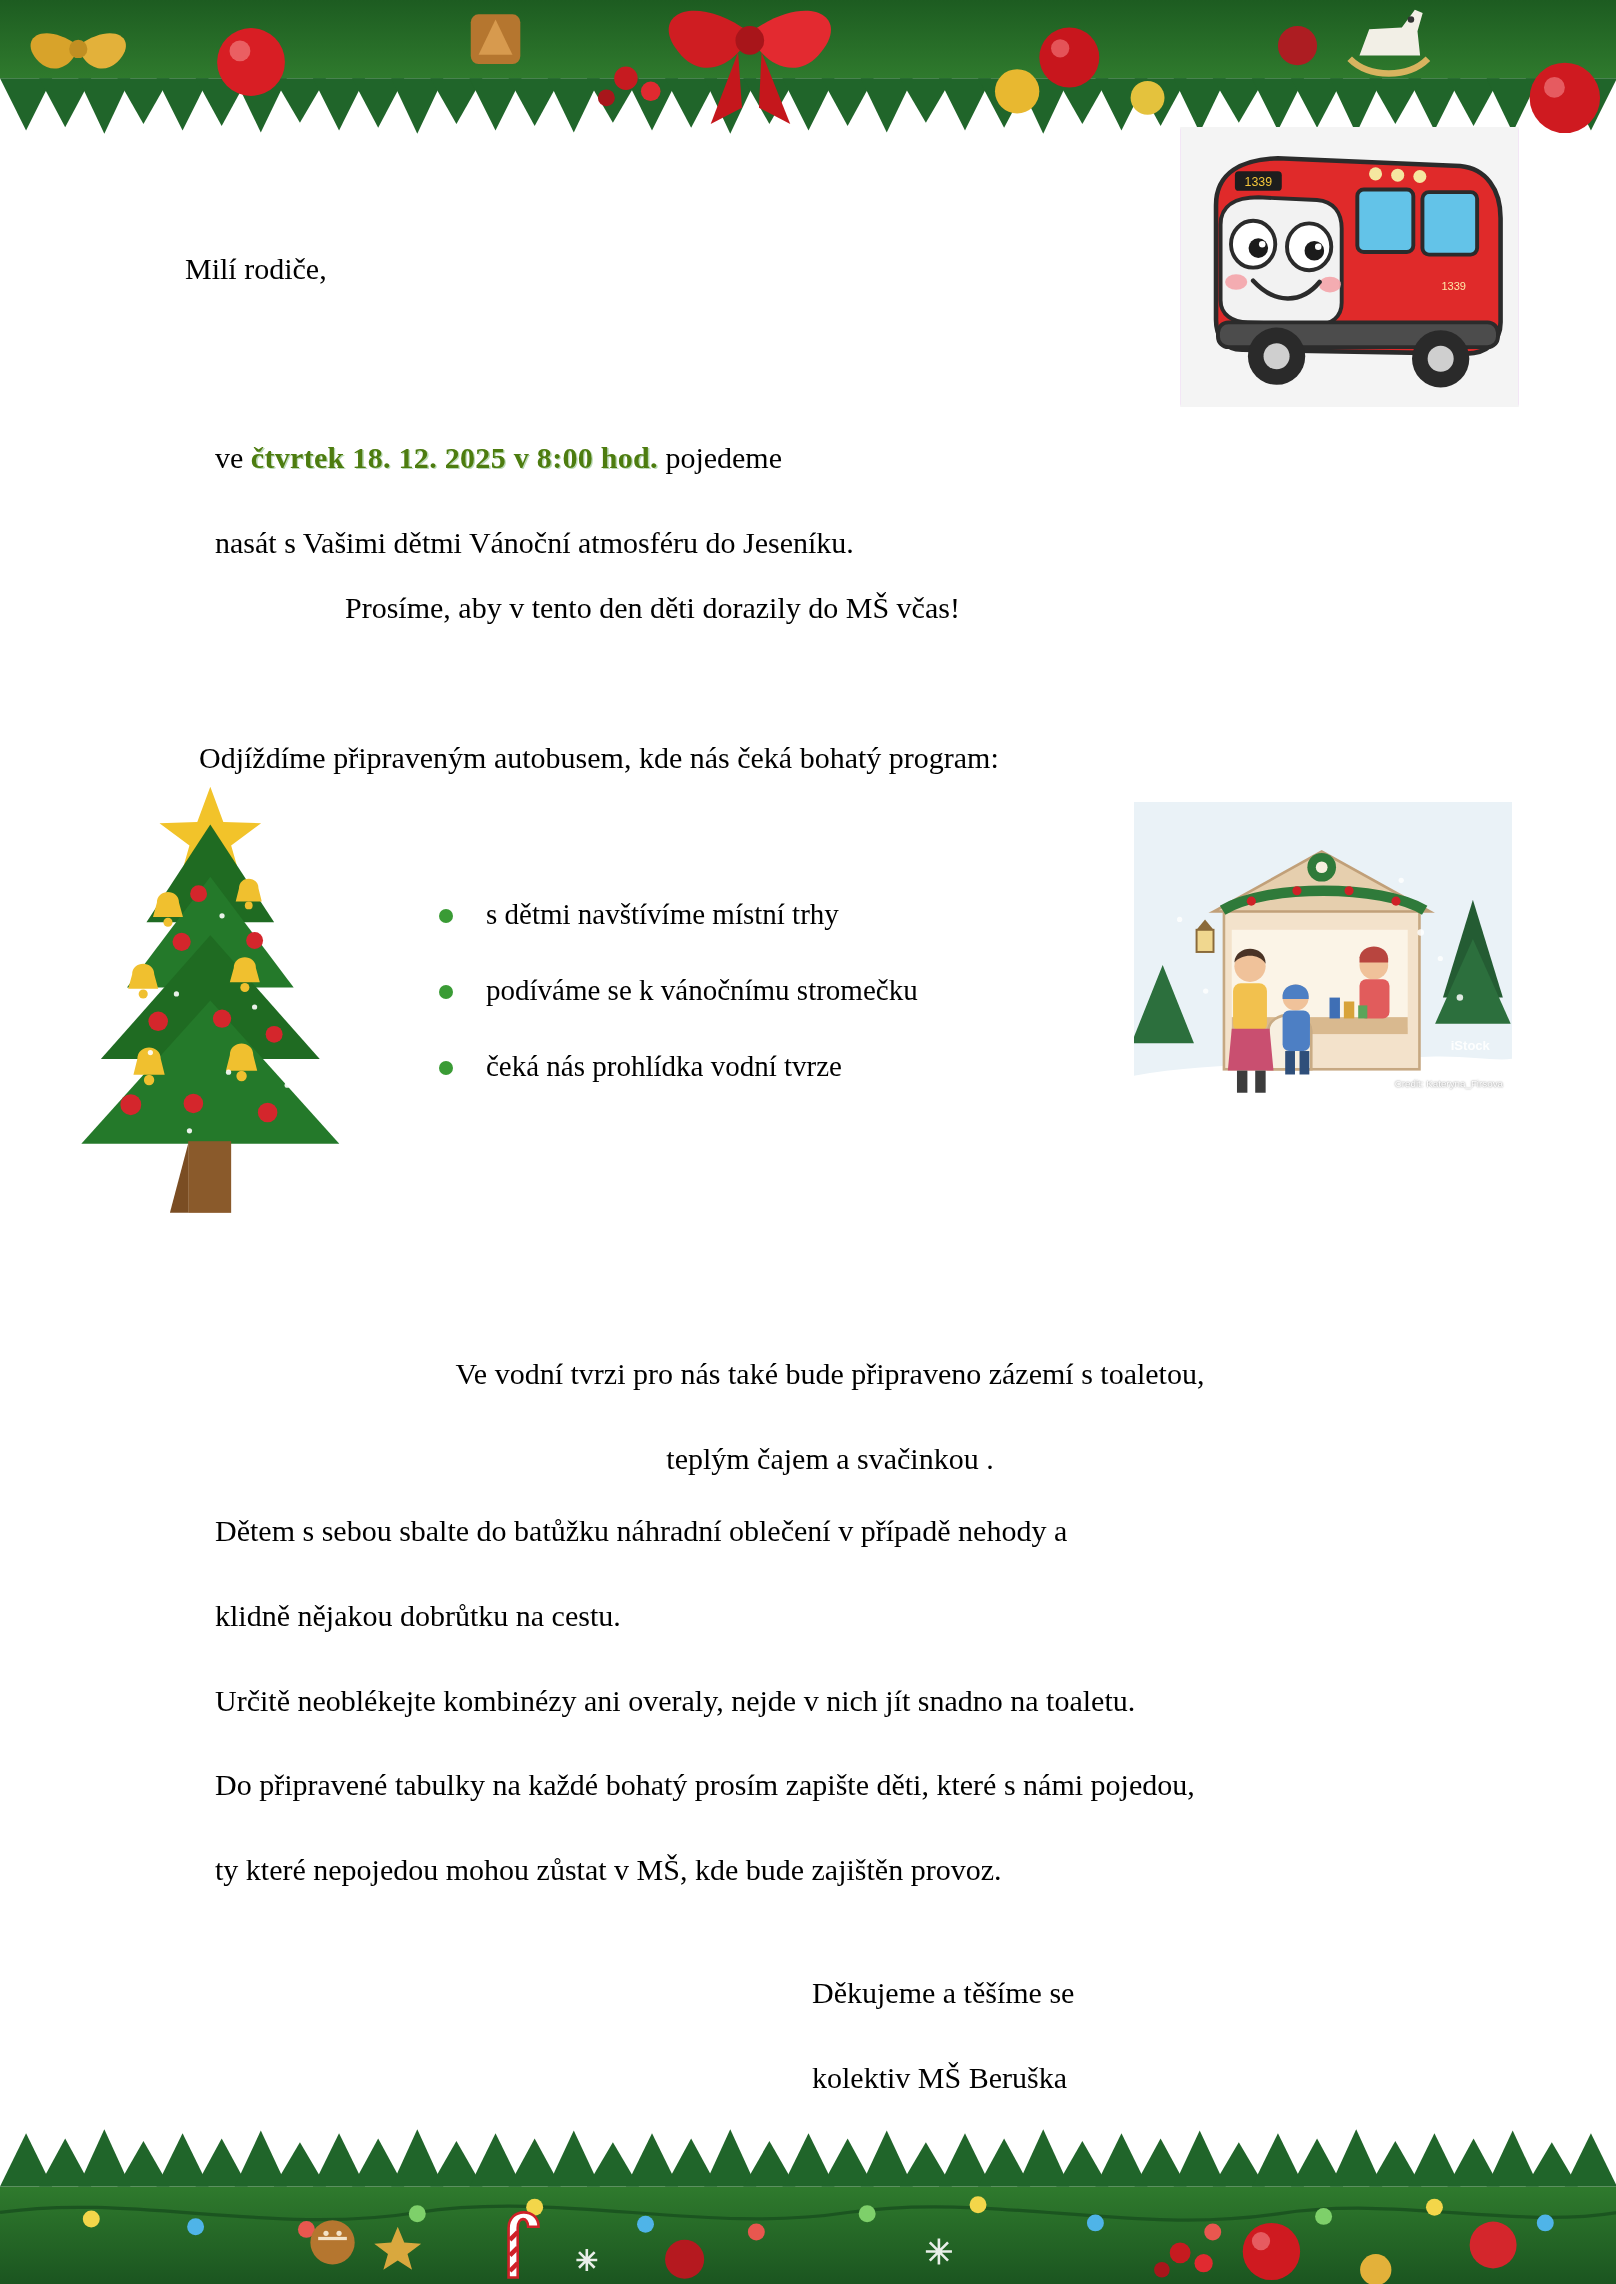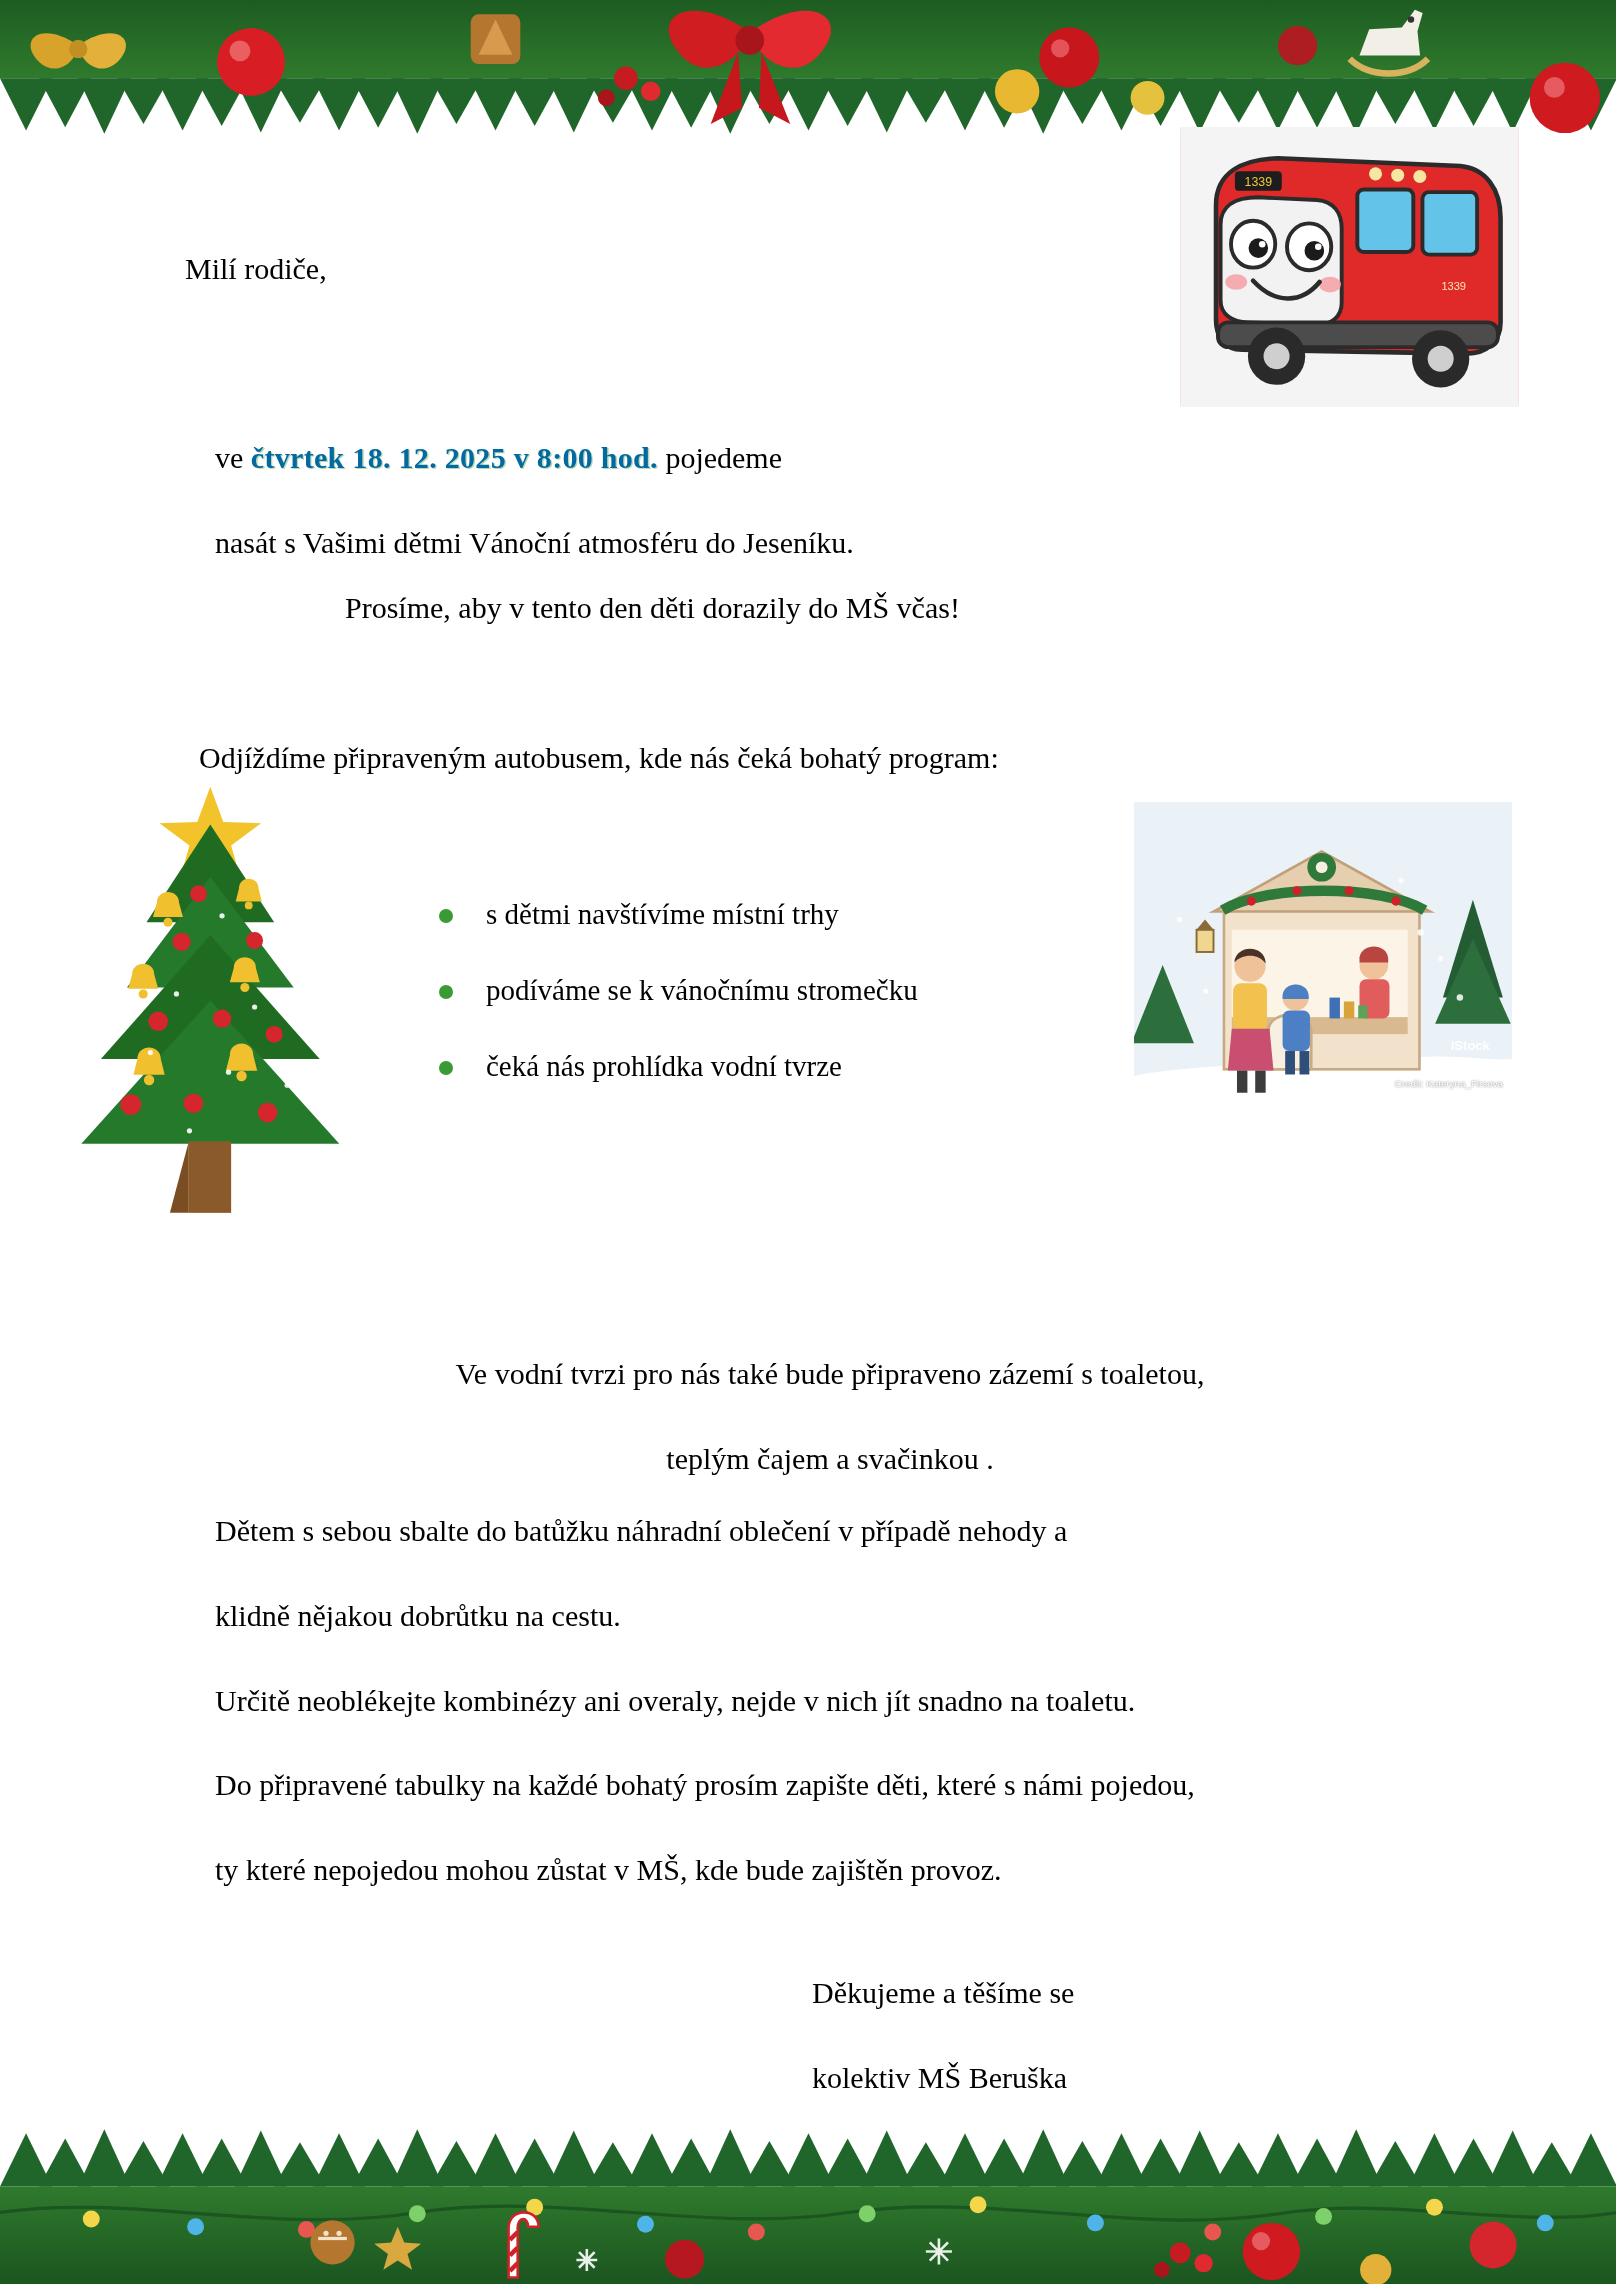--- a/index.html
+++ b/index.html
@@ -59,21 +59,21 @@
     font-size: 30px;
   }
 
   .para-date {
     left: 185px;
     top: 394px;
     width: 1108px;
     font-size: 30px;
   }
   .hl-date {
-    color: #0369a1;
+    color: #4d7c0f;
     font-weight: bold;
     text-shadow: 1.3px 1.3px 0 #b9d9b5;
     letter-spacing: 0.3px;
   }
 
   .para-ontime {
     left: 345px;
     top: 587px;
     width: 1043px;
     font-size: 30px;
@@ -144,21 +144,21 @@
     line-height: 1.42;
   }
 
   
   .img-bus {
     position: absolute;
     left: 1180px;
     top: 127px;
     width: 339px;
     height: 280px;
-    background: #fca5a5;
+    background: #f0abfc;
     border-radius: 3.9px;
   }
   .img-tree {
     position: absolute;
     left: 59px;
     top: 779px;
     width: 300px;
     height: 456px;
   }
   .img-market {

